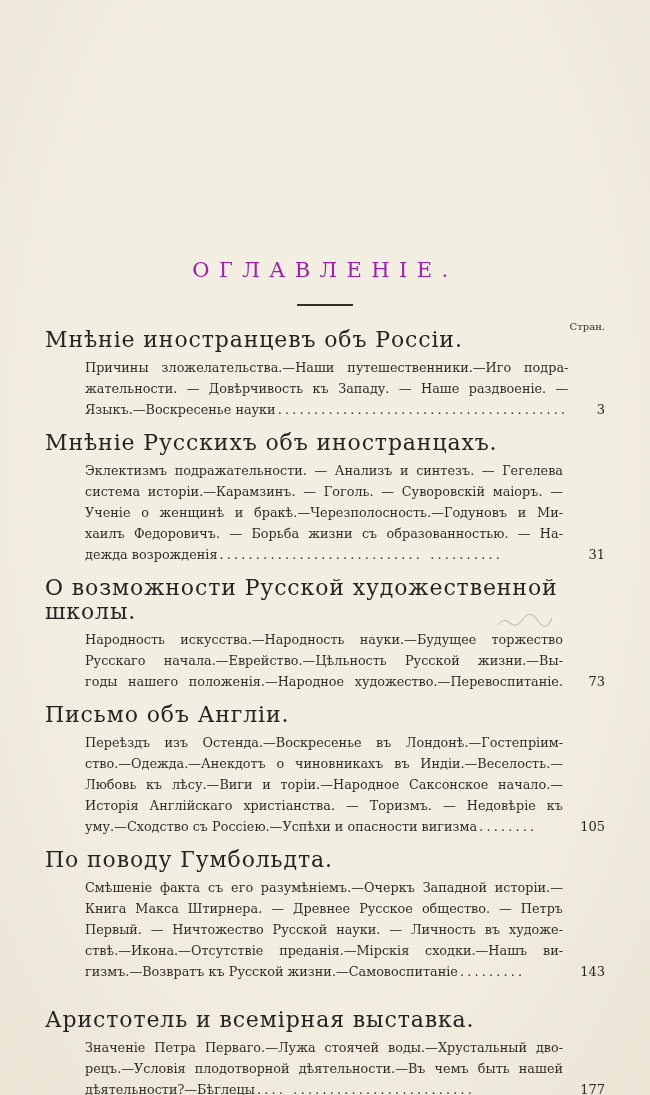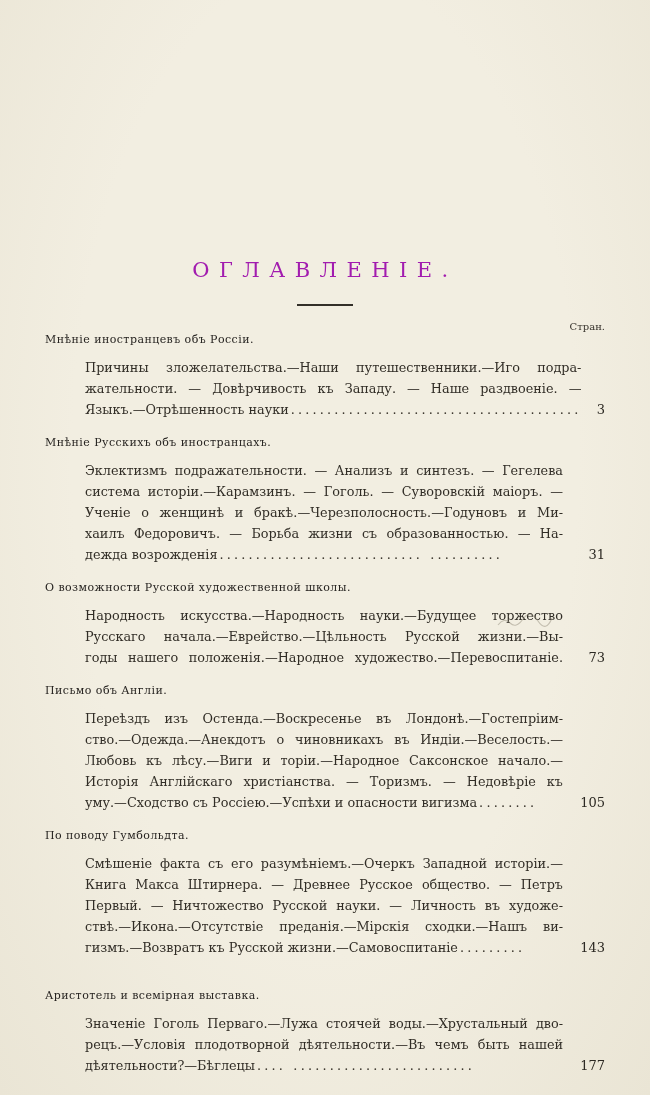--- a/index.html
+++ b/index.html
@@ -38,21 +38,21 @@
   .stran {
     position: absolute;
     right: 0;
     top: -7px;
     font-size: 10px;
     color: #35312a;
   }
   .entry { margin-top: 11px; }
   .entry.extra-gap { margin-top: 26px; }
   .entry-heading {
-    font-size: 11px;
+    font-size: 22px;
     letter-spacing: 0.04em;
     line-height: 24px;
     color: #262320;
   }
   .entry-body {
     display: flex;
     align-items: flex-end;
     margin-top: 5px;
   }
   .desc {
@@ -103,21 +103,21 @@
   </svg>
 
   <div class="header-row">
     <div class="entry-heading">Мнѣніе иностранцевъ объ Россіи.</div>
     <div class="stran">Стран.</div>
   </div>
   <div class="entry-body">
     <div class="desc">
       <div class="desc-line jl">Причины зложелательства.—Наши путешественники.—Иго подра-</div>
       <div class="desc-line jl">жательности. — Довѣрчивость къ Западу. — Наше раздвоеніе. —</div>
-      <div class="desc-line last-line"><span>Языкъ.—Отрѣшенность науки</span><span class="dots">........................................</span></div>
+      <div class="desc-line last-line"><span>Языкъ.—Воскресенье науки</span><span class="dots">........................................</span></div>
     </div>
     <div class="page-num">3</div>
   </div>
 
   <div class="entry">
     <div class="entry-heading">Мнѣніе Русскихъ объ иностранцахъ.</div>
     <div class="entry-body">
       <div class="desc">
         <div class="desc-line jl">Эклектизмъ подражательности. — Анализъ и синтезъ. — Гегелева</div>
         <div class="desc-line jl">система исторіи.—Карамзинъ. — Гоголь. — Суворовскій маіоръ. —</div>
@@ -166,21 +166,21 @@
         <div class="desc-line last-line"><span>гизмъ.—Возвратъ къ Русской жизни.—Самовоспитаніе</span><span class="dots">.........</span></div>
       </div>
       <div class="page-num">143</div>
     </div>
   </div>
 
   <div class="entry extra-gap">
     <div class="entry-heading">Аристотель и всемірная выставка.</div>
     <div class="entry-body">
       <div class="desc">
-        <div class="desc-line jl">Значеніе Гоголь Перваго.—Лужа стоячей воды.—Хрустальный дво-</div>
+        <div class="desc-line jl">Значеніе Петра Перваго.—Лужа стоячей воды.—Хрустальный дво-</div>
         <div class="desc-line jl">рецъ.—Условія плодотворной дѣятельности.—Въ чемъ быть нашей</div>
         <div class="desc-line last-line"><span>дѣятельности?—Бѣглецы</span><span class="dots">.... .........................</span></div>
       </div>
       <div class="page-num">177</div>
     </div>
   </div>
 
 </div>
 
 </body></html>

